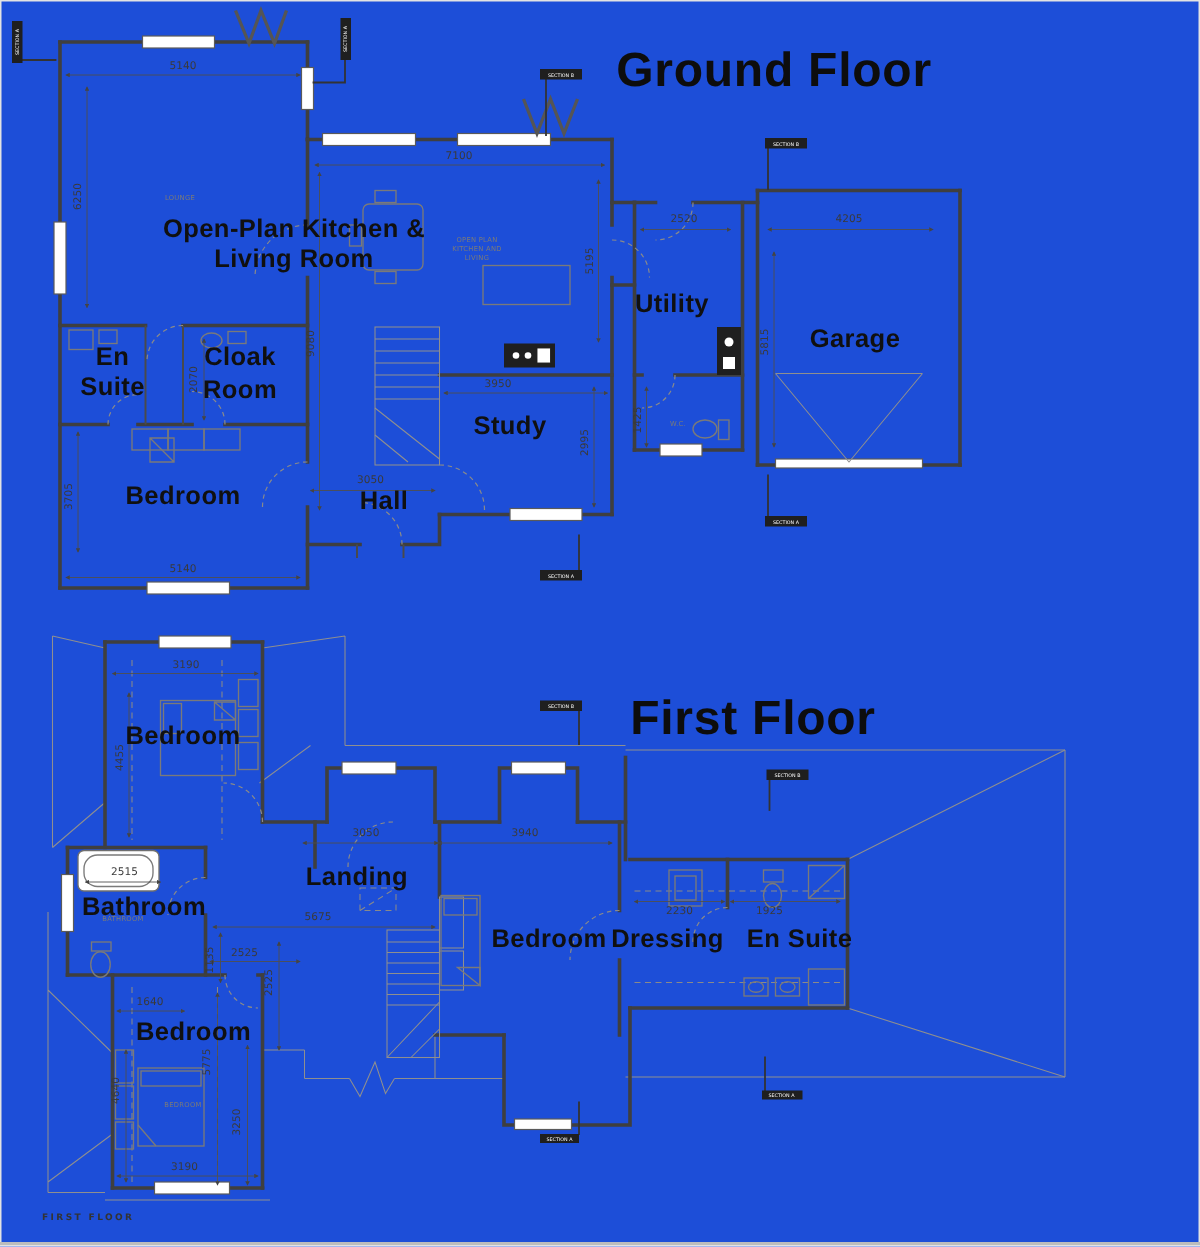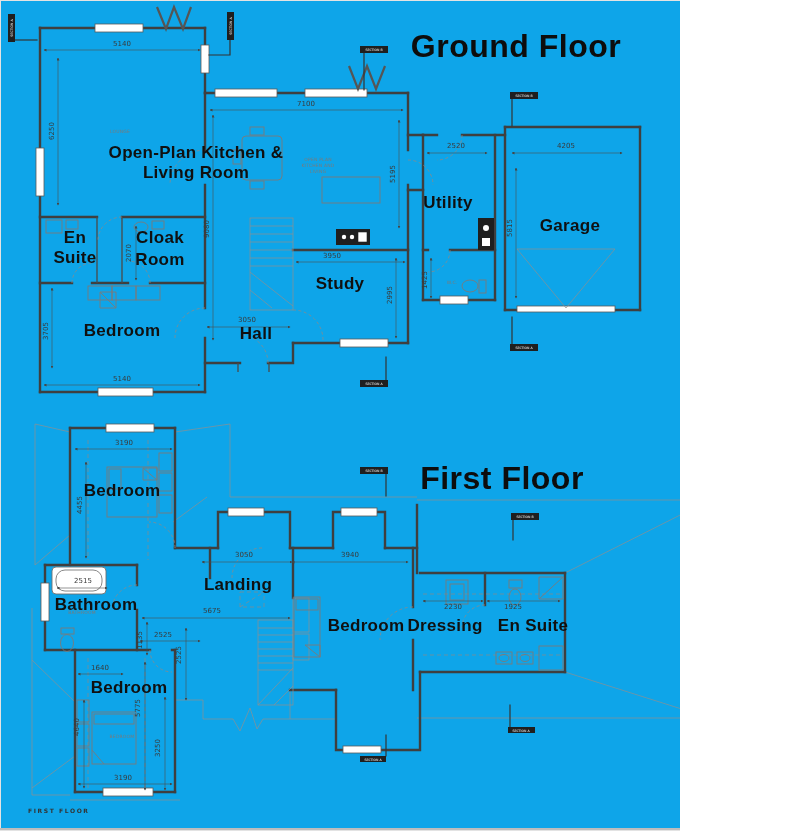--- a/index.html
+++ b/index.html
@@ -1,16 +1,16 @@
 <!DOCTYPE html>
 <html><head>
 <meta charset="utf-8">
 <style>
   html,body{margin:0;padding:0;background:#fff}
-  .page{position:relative;width:680px;height:831px;background:#0ea5e9;overflow:hidden}
+  .page{position:relative;width:800px;height:831px;background:#1d4ed8;overflow:hidden}
   svg{display:block}
   text{font-family:"DejaVu Sans",sans-serif}
   .wall{stroke:#3f3f3f;stroke-width:2.4;fill:none;stroke-linecap:square}
   .wallt{stroke:#4a4a4a;stroke-width:1.3;fill:none}
   .thin{stroke:#8f8f8f;stroke-width:.7;fill:none}
   .fix{stroke:#6f6f6f;stroke-width:.9;fill:#fff}
   .fixn{stroke:#7a7a7a;stroke-width:.9;fill:none}
   .blk{fill:#1f1f1f;stroke:none}
   .win{fill:#fff;stroke:#5a5a5a;stroke-width:.8}
   .diml{stroke:#4f4f4f;stroke-width:.6;fill:none}

